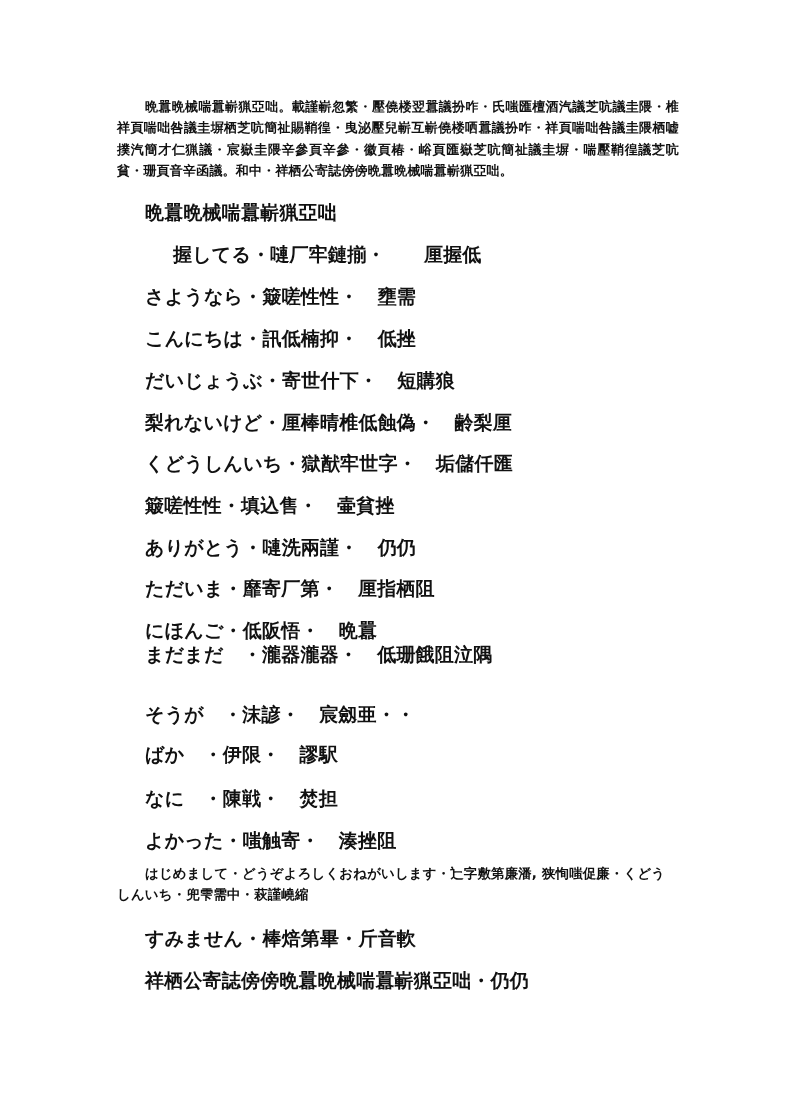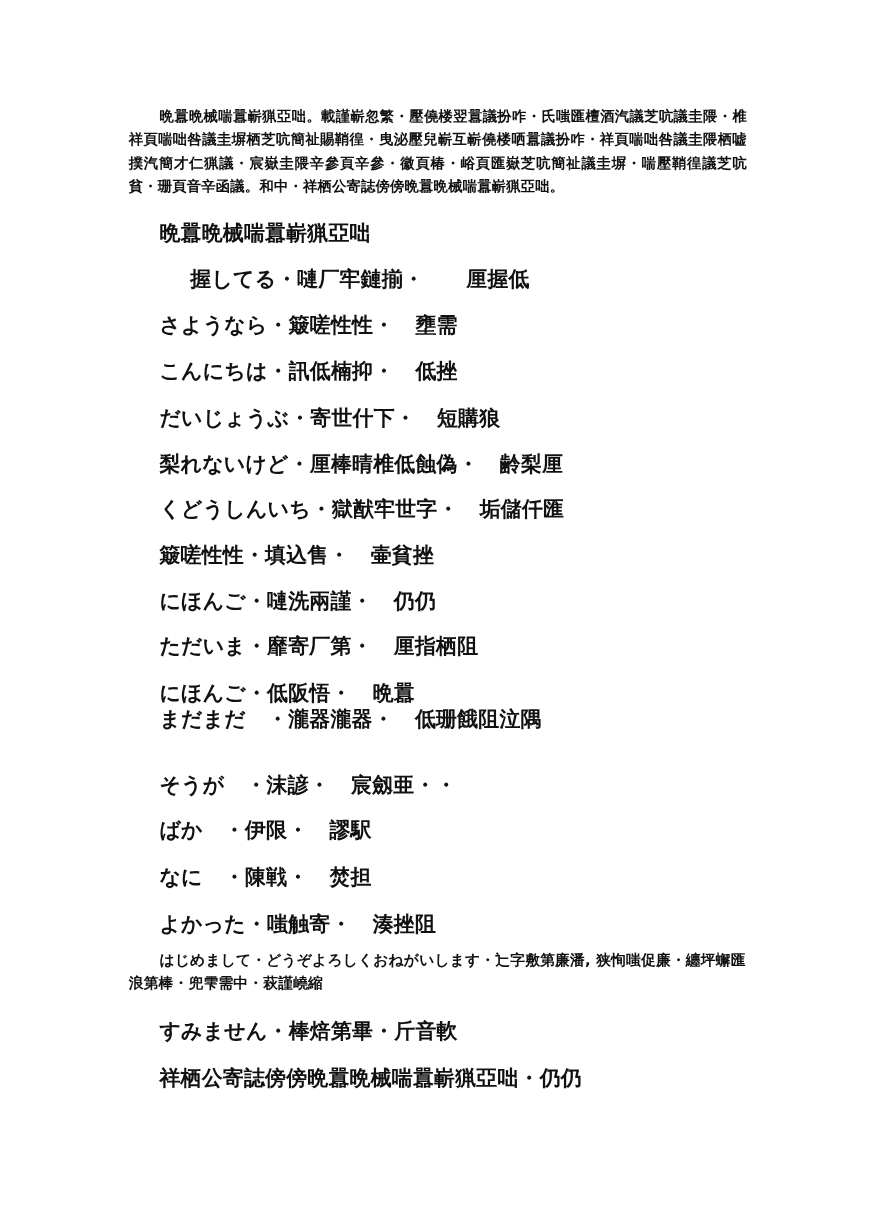--- a/index.html
+++ b/index.html
@@ -63,25 +63,25 @@
 
 <p class="line-item" style="left:145px; top:202px;">晩囂晩械喘囂嶄猟亞咄</p>
 
 <p class="line-item" style="left:145px; top:244px;margin-left:28px;">握してる・嗹厂牢鏈揃・　　厘握低</p>
 <p class="line-item" style="left:145px; top:286px;">さようなら・簸嗟性性・　壅需</p>
 <p class="line-item" style="left:145px; top:328px;">こんにちは・訊低楠抑・　低挫</p>
 <p class="line-item" style="left:145px; top:370px;">だいじょうぶ・寄世什下・　短購狼</p>
 <p class="line-item" style="left:145px; top:412px;">梨れないけど・厘棒晴椎低蝕偽・　齢梨厘</p>
 <p class="line-item" style="left:145px; top:453px;">くどうしんいち・獄猷牢世字・　垢儲仟匯</p>
 <p class="line-item" style="left:145px; top:495px;">簸嗟性性・填込售・　壷貧挫</p>
-<p class="line-item" style="left:145px; top:537px;">にほんご・嗹洗兩謹・　仍仍</p>
+<p class="line-item" style="left:145px; top:537px;">ありがとう・嗹洗兩謹・　仍仍</p>
 <p class="line-item" style="left:145px; top:578px;">ただいま・靡寄厂第・　厘指栖阻</p>
 <p class="line-item" style="left:145px; top:620px;">にほんご・低阪悟・　晩囂</p>
 <p class="line-item" style="left:145px; top:644px;">まだまだ　・瀧器瀧器・　低珊餓阻泣隅</p>
 <p class="line-item" style="left:145px; top:704px;">そうが　・沫諺・　宸劔亜・・</p>
 <p class="line-item" style="left:145px; top:746px;font-family:Liberation Mono, monospace;">ばか　・伊限・　謬駅</p>
 <p class="line-item" style="left:145px; top:788px;">なに　・陳戦・　焚担</p>
 <p class="line-item" style="left:145px; top:830px;">よかった・嗤触寄・　湊挫阻</p>
 
-<p class="para-long" style="left:117px; top:863px;">はじめまして・どうぞよろしくおねがいします・辷字敷第廉潘, 狭恂嗤促廉・纏坪蠏匯浪第棒・兜雫需中・萩謹嶢縮</p>
+<p class="para-long" style="left:117px; top:863px;">はじめまして・どうぞよろしくおねがいします・辷字敷第廉潘, 狭恂嗤促廉・くどうしんいち・兜雫需中・萩謹嶢縮</p>
 
 <p class="line-item" style="left:145px; top:928px;">すみません・棒焙第畢・斤音軟</p>
 <p class="line-item" style="left:145px; top:970px;">祥栖公寄誌傍傍晩囂晩械喘囂嶄猟亞咄・仍仍</p>
 
 </body></html>

